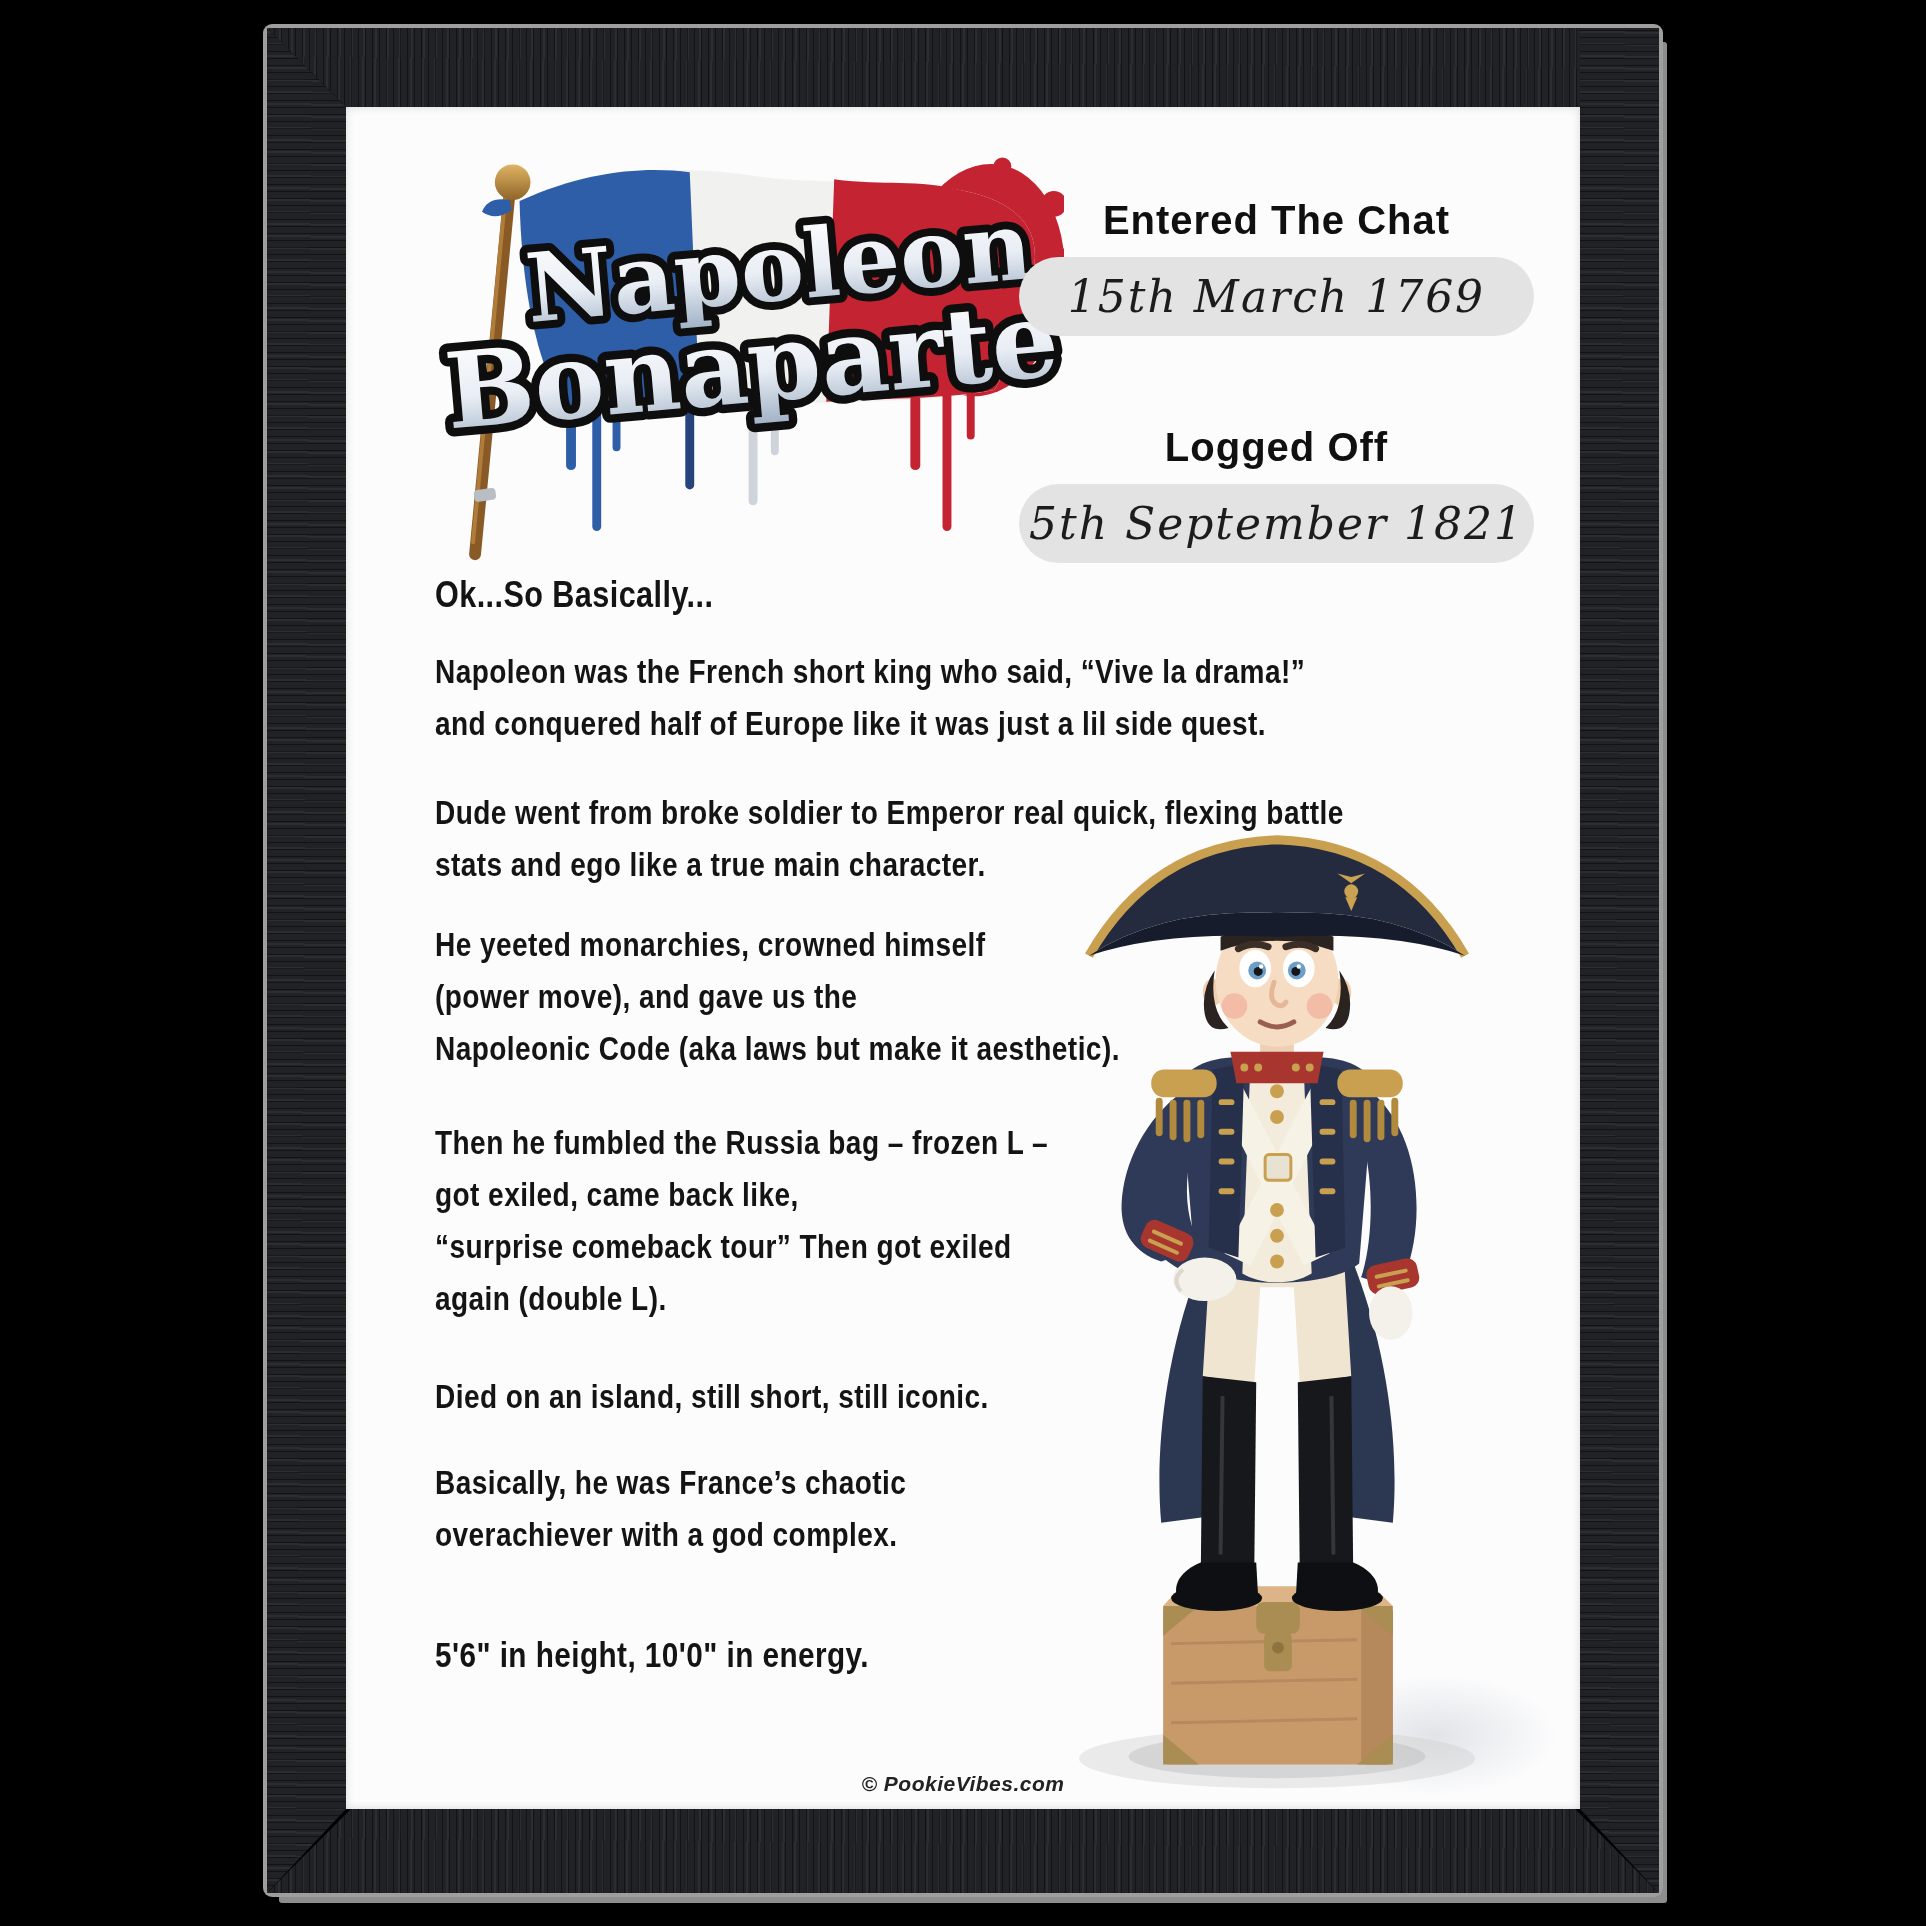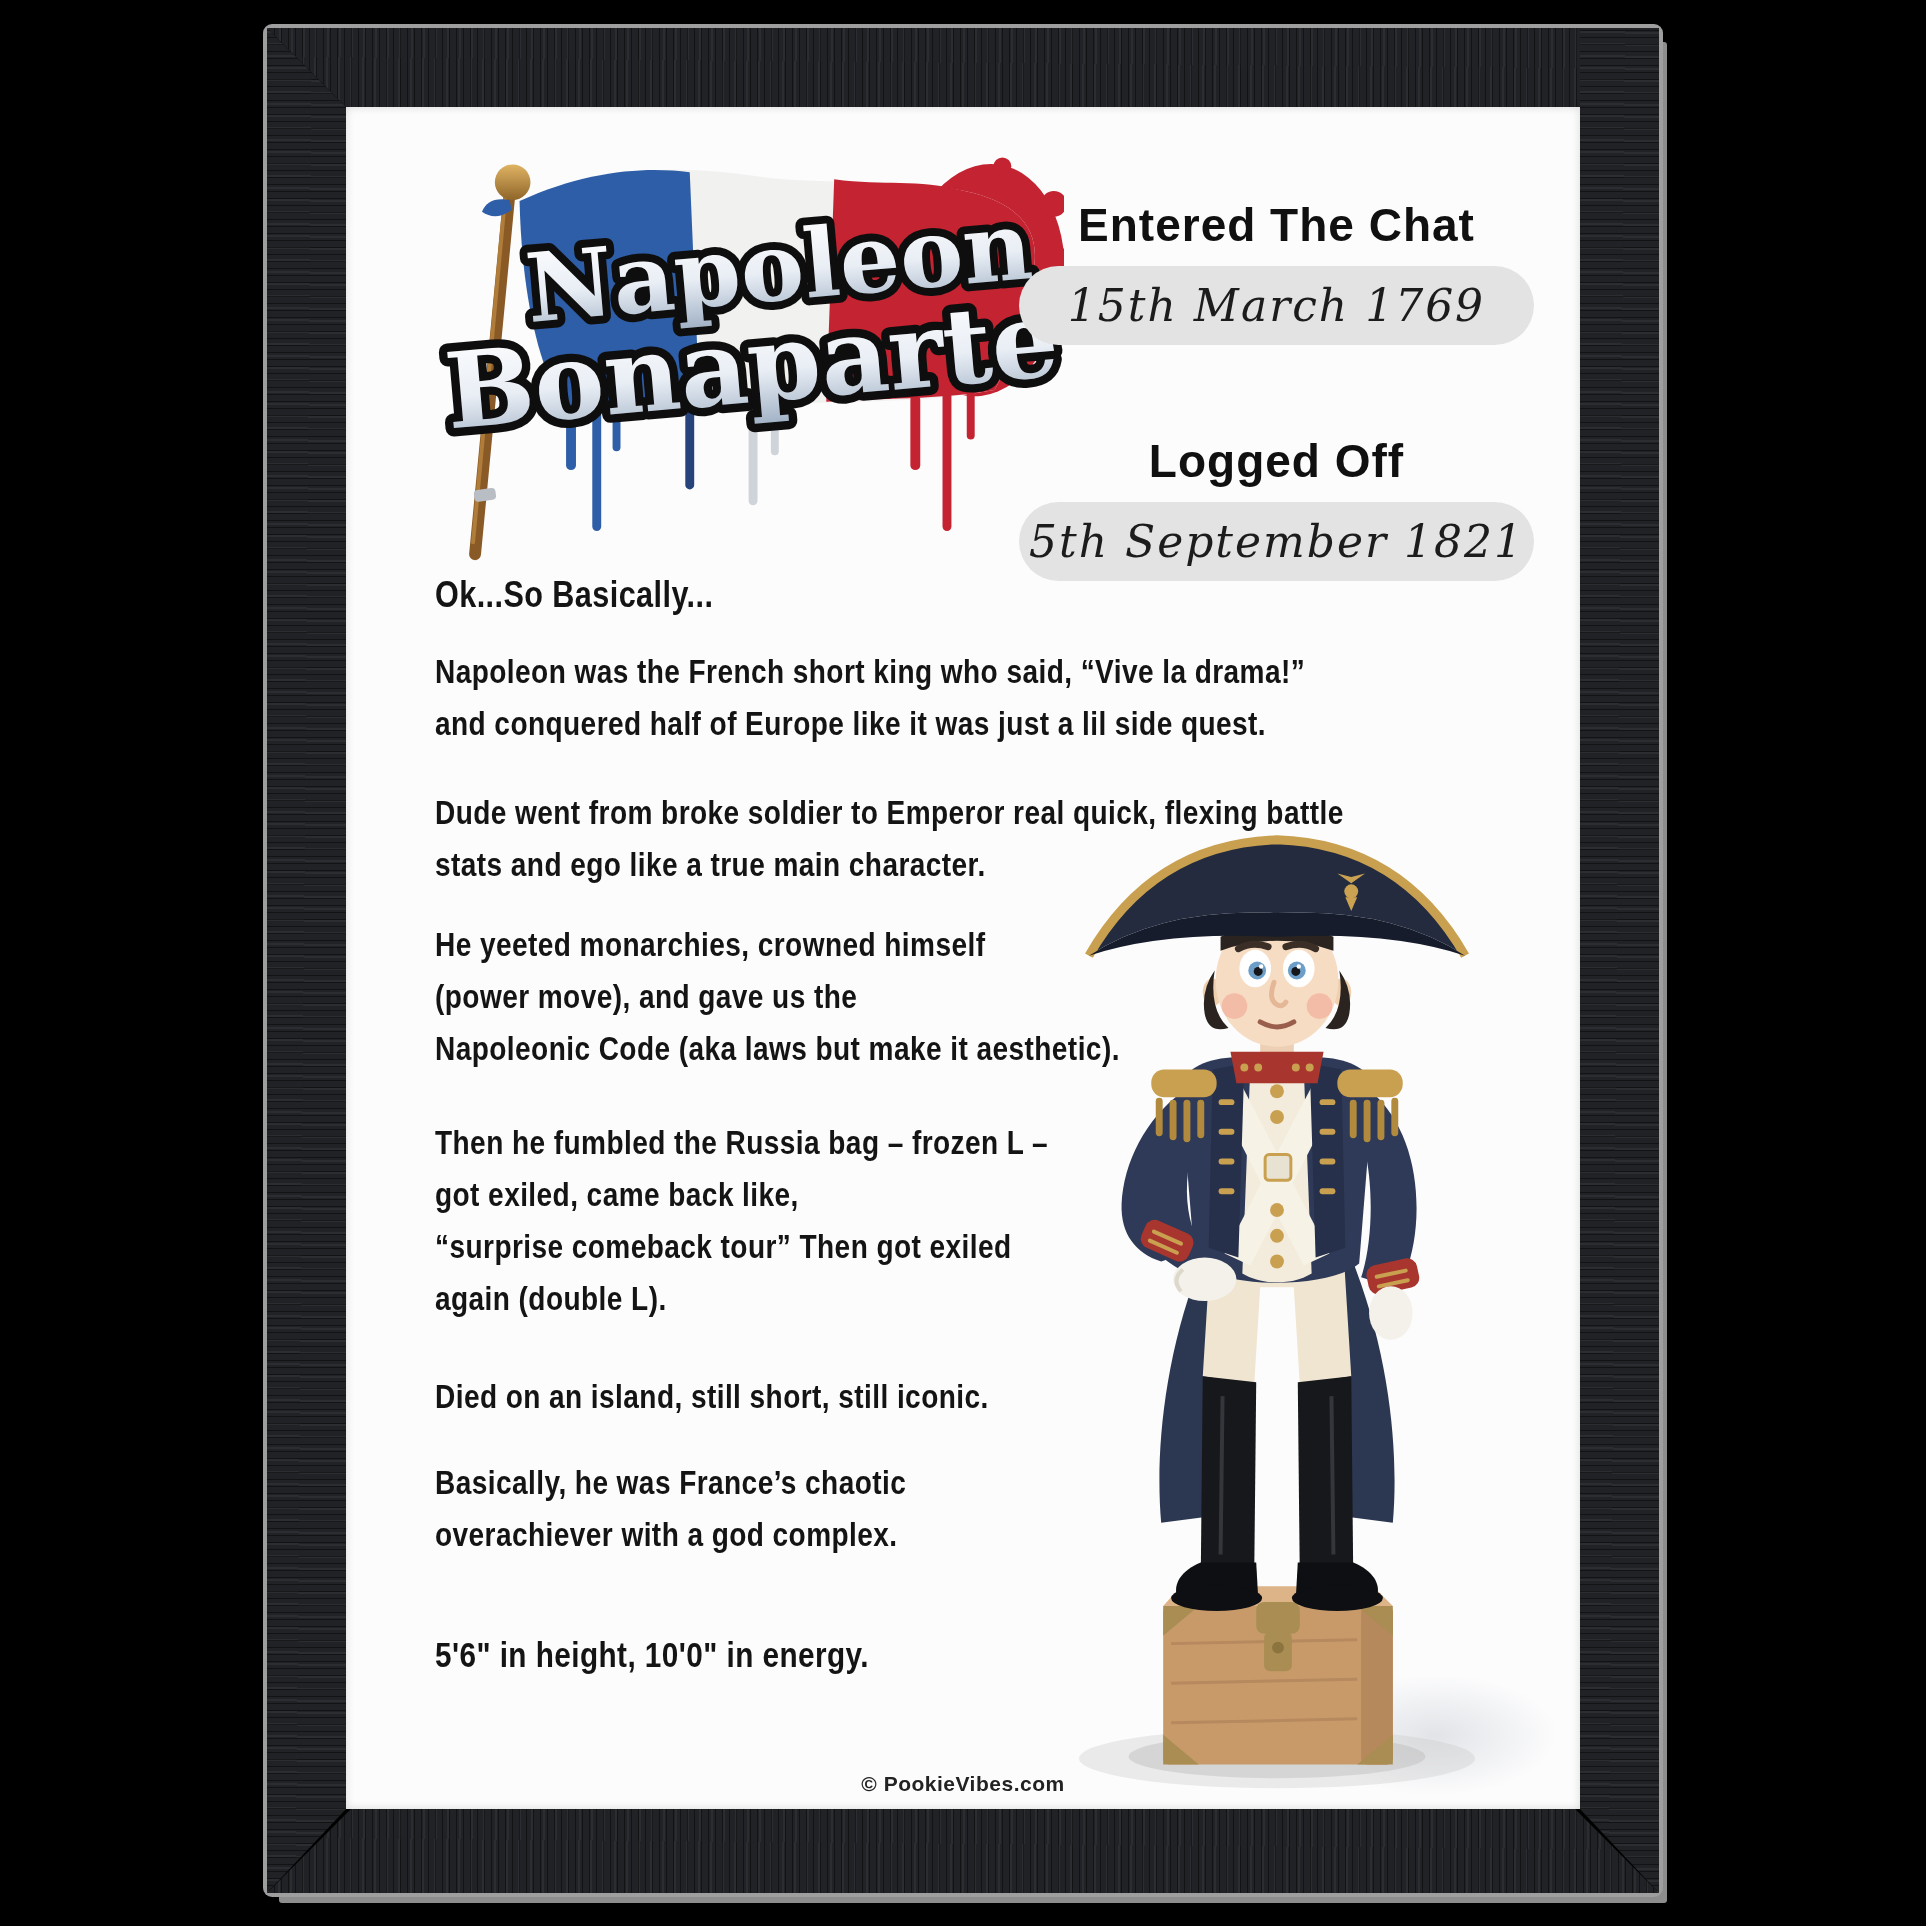--- a/index.html
+++ b/index.html
@@ -25,35 +25,35 @@
   .fp-right{right:0;top:0;width:79px;height:100%;
       clip-path:polygon(0 0,100% 0,100% 100%,0 calc(100% - 84px),0 79px);}
 
   
   .poster{position:absolute;left:79px;top:79px;right:79px;bottom:84px;
           background:#fcfcfd;box-shadow:inset 0 0 8px rgba(0,0,0,.15);overflow:hidden;}
 
   .logo{position:absolute;left:15px;top:0;width:703px;height:465px;}
 
   .meta{position:absolute;left:673px;top:91px;width:515px;text-align:center;}
-  .meta-label{font-size:46px;font-weight:700;color:#101010;letter-spacing:1px;}
+  .meta-label{font-size:40px;font-weight:700;color:#101010;letter-spacing:1px;}
   .pill{margin-top:14px;height:79px;line-height:79px;border-radius:42px;
         background:#e3e3e3;color:#1c1c1c;font-size:44px;font-style:italic;
         font-family:"DejaVu Serif",serif;letter-spacing:2px;}
   .meta-label.second{margin-top:89px;}
 
   .marker{position:absolute;left:89px;color:#141414;font-weight:700;
           font-size:33px;line-height:52px;white-space:pre-line;
           transform:scaleX(.85);transform-origin:left top;letter-spacing:0.5px;}
   .intro{top:462px;font-size:36px;}
   .p1{top:539px;} .p2{top:680px;} .p3{top:812px;} .p4{top:1010px;}
   .p5{top:1264px;} .p6{top:1350px;} .hline{top:1522px;font-size:35px;}
 
   .footer{position:absolute;left:0;right:0;top:1665px;text-align:center;
-          font-size:21px;font-weight:700;color:#222;letter-spacing:0.5px;}
+          font-size:21px;font-weight:700;color:#222;letter-spacing:0.5px;font-style:italic;}
 
   .char{position:absolute;left:718px;top:715px;width:426px;height:980px;}
   .smudge{position:absolute;left:921px;top:1544px;width:337px;height:168px;
           background:radial-gradient(closest-side,rgba(175,182,190,.35),transparent 72%);}
 </style>
 </head>
 <body>
 
 <div class="frame">
   <div class="fp fp-top grain-h"></div>

